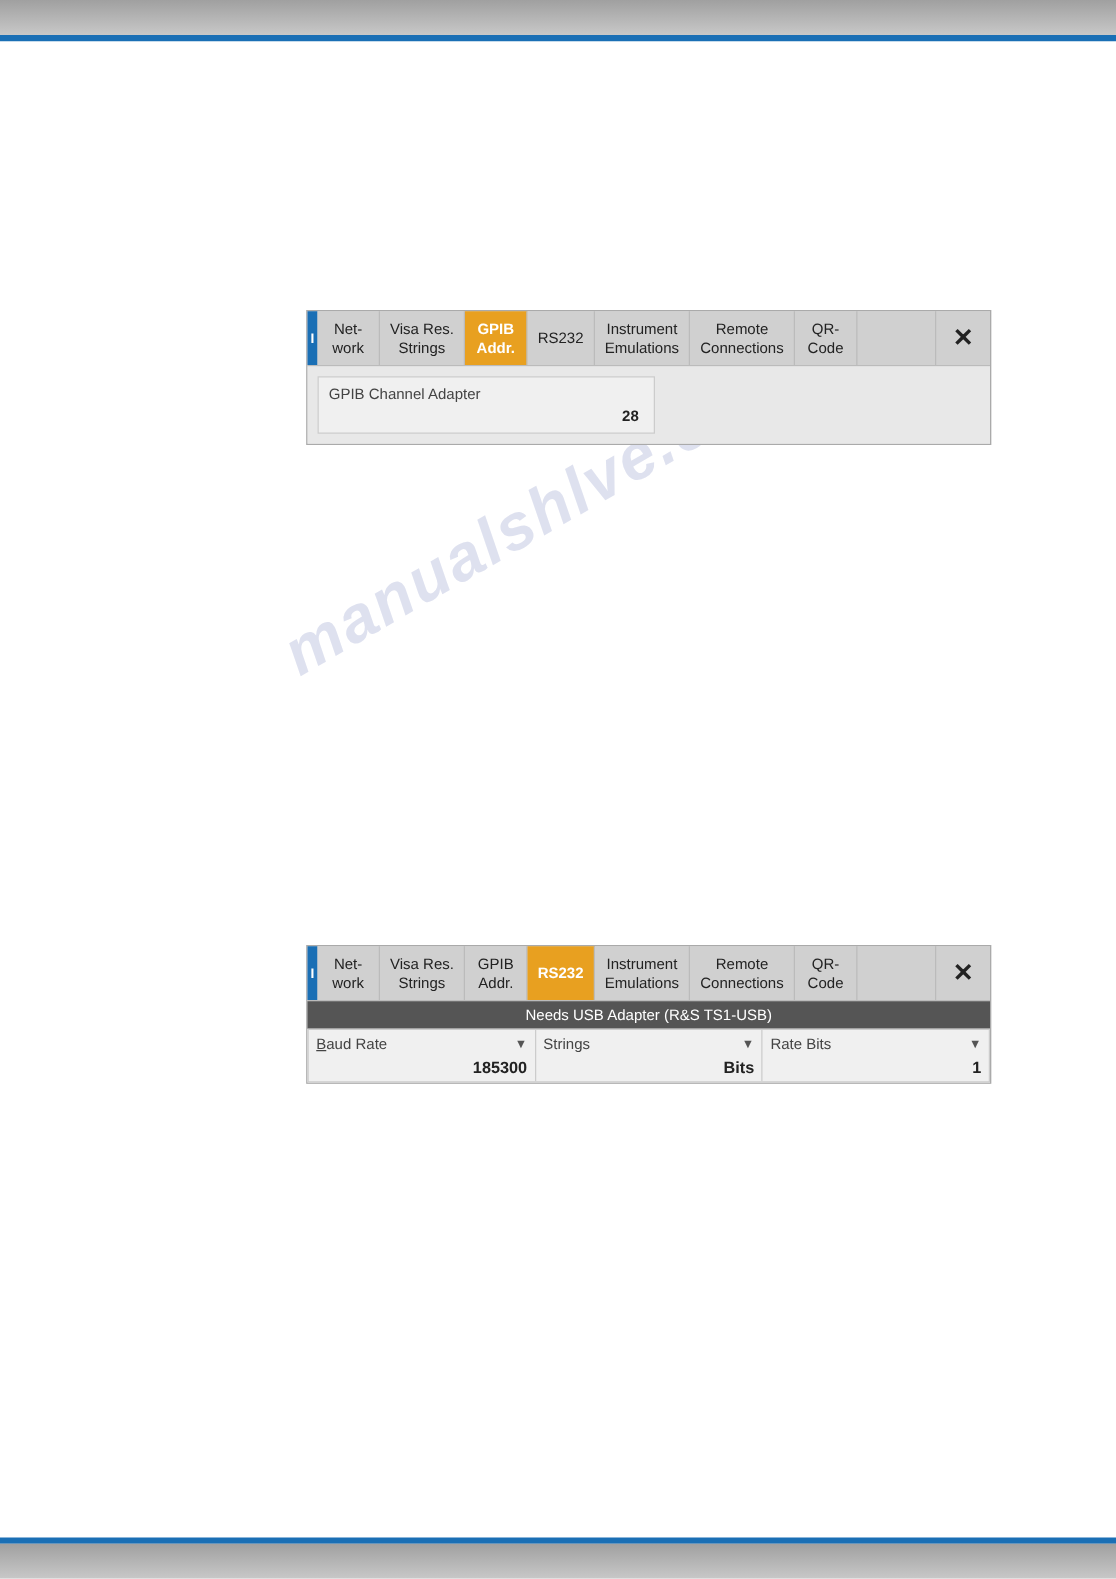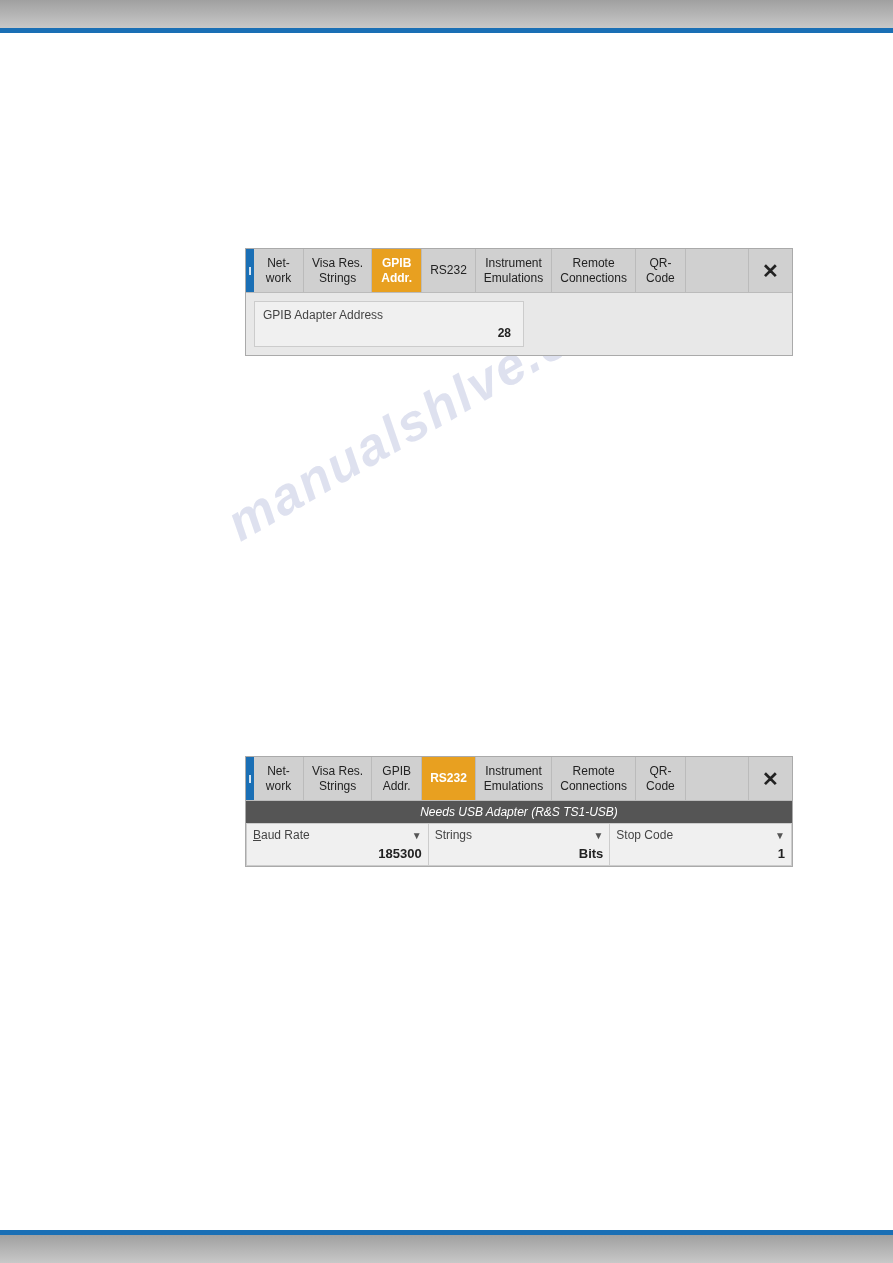--- a/index.html
+++ b/index.html
@@ -153,21 +153,20 @@
       padding-right: 4px;
     }
 
     
     .rs232-notice-bar {
       background: #555;
       color: #fff;
       text-align: center;
       font-size: 12px;
       padding: 4px 0;
-      font-style: italic;
     }
 
     .rs232-fields {
       display: flex;
       background: #f0f0f0;
       border: 1px solid #ccc;
     }
 
     .rs232-field {
       flex: 1;
@@ -242,21 +241,21 @@
     <div class="tab active">GPIB<br>Addr.</div>
     <div class="tab">RS232</div>
     <div class="tab">Instrument<br>Emulations</div>
     <div class="tab">Remote<br>Connections</div>
     <div class="tab">QR-<br>Code</div>
     <div class="tab-close">✕</div>
   </div>
 
   <div class="panel-content">
     <div class="gpib-section">
-      <div class="gpib-label">GPIB Adapter Address</div>
+      <div class="gpib-label">GPIB Channel Adapter</div>
       <div class="gpib-value">28</div>
     </div>
   </div>
 </div>
 
 <div class="panel-container panel-rs232">
 
   <div class="tab-bar">
     <div class="tab-indicator">I</div>
     <div class="tab">Net-<br>work</div>
@@ -284,21 +283,21 @@
     <div class="rs232-field">
       <div class="rs232-field-label">
         <span>Strings</span>
         <span class="dropdown-arrow">▼</span>
       </div>
       <div class="rs232-field-value">Bits</div>
     </div>
 
     <div class="rs232-field">
       <div class="rs232-field-label">
-        <span>Stop Code</span>
+        <span>Rate Bits</span>
         <span class="dropdown-arrow">▼</span>
       </div>
       <div class="rs232-field-value">1</div>
     </div>
   </div>
 </div>
 
 <div class="bottom-bar-blue"></div>
 <div class="bottom-bar"></div>
 

